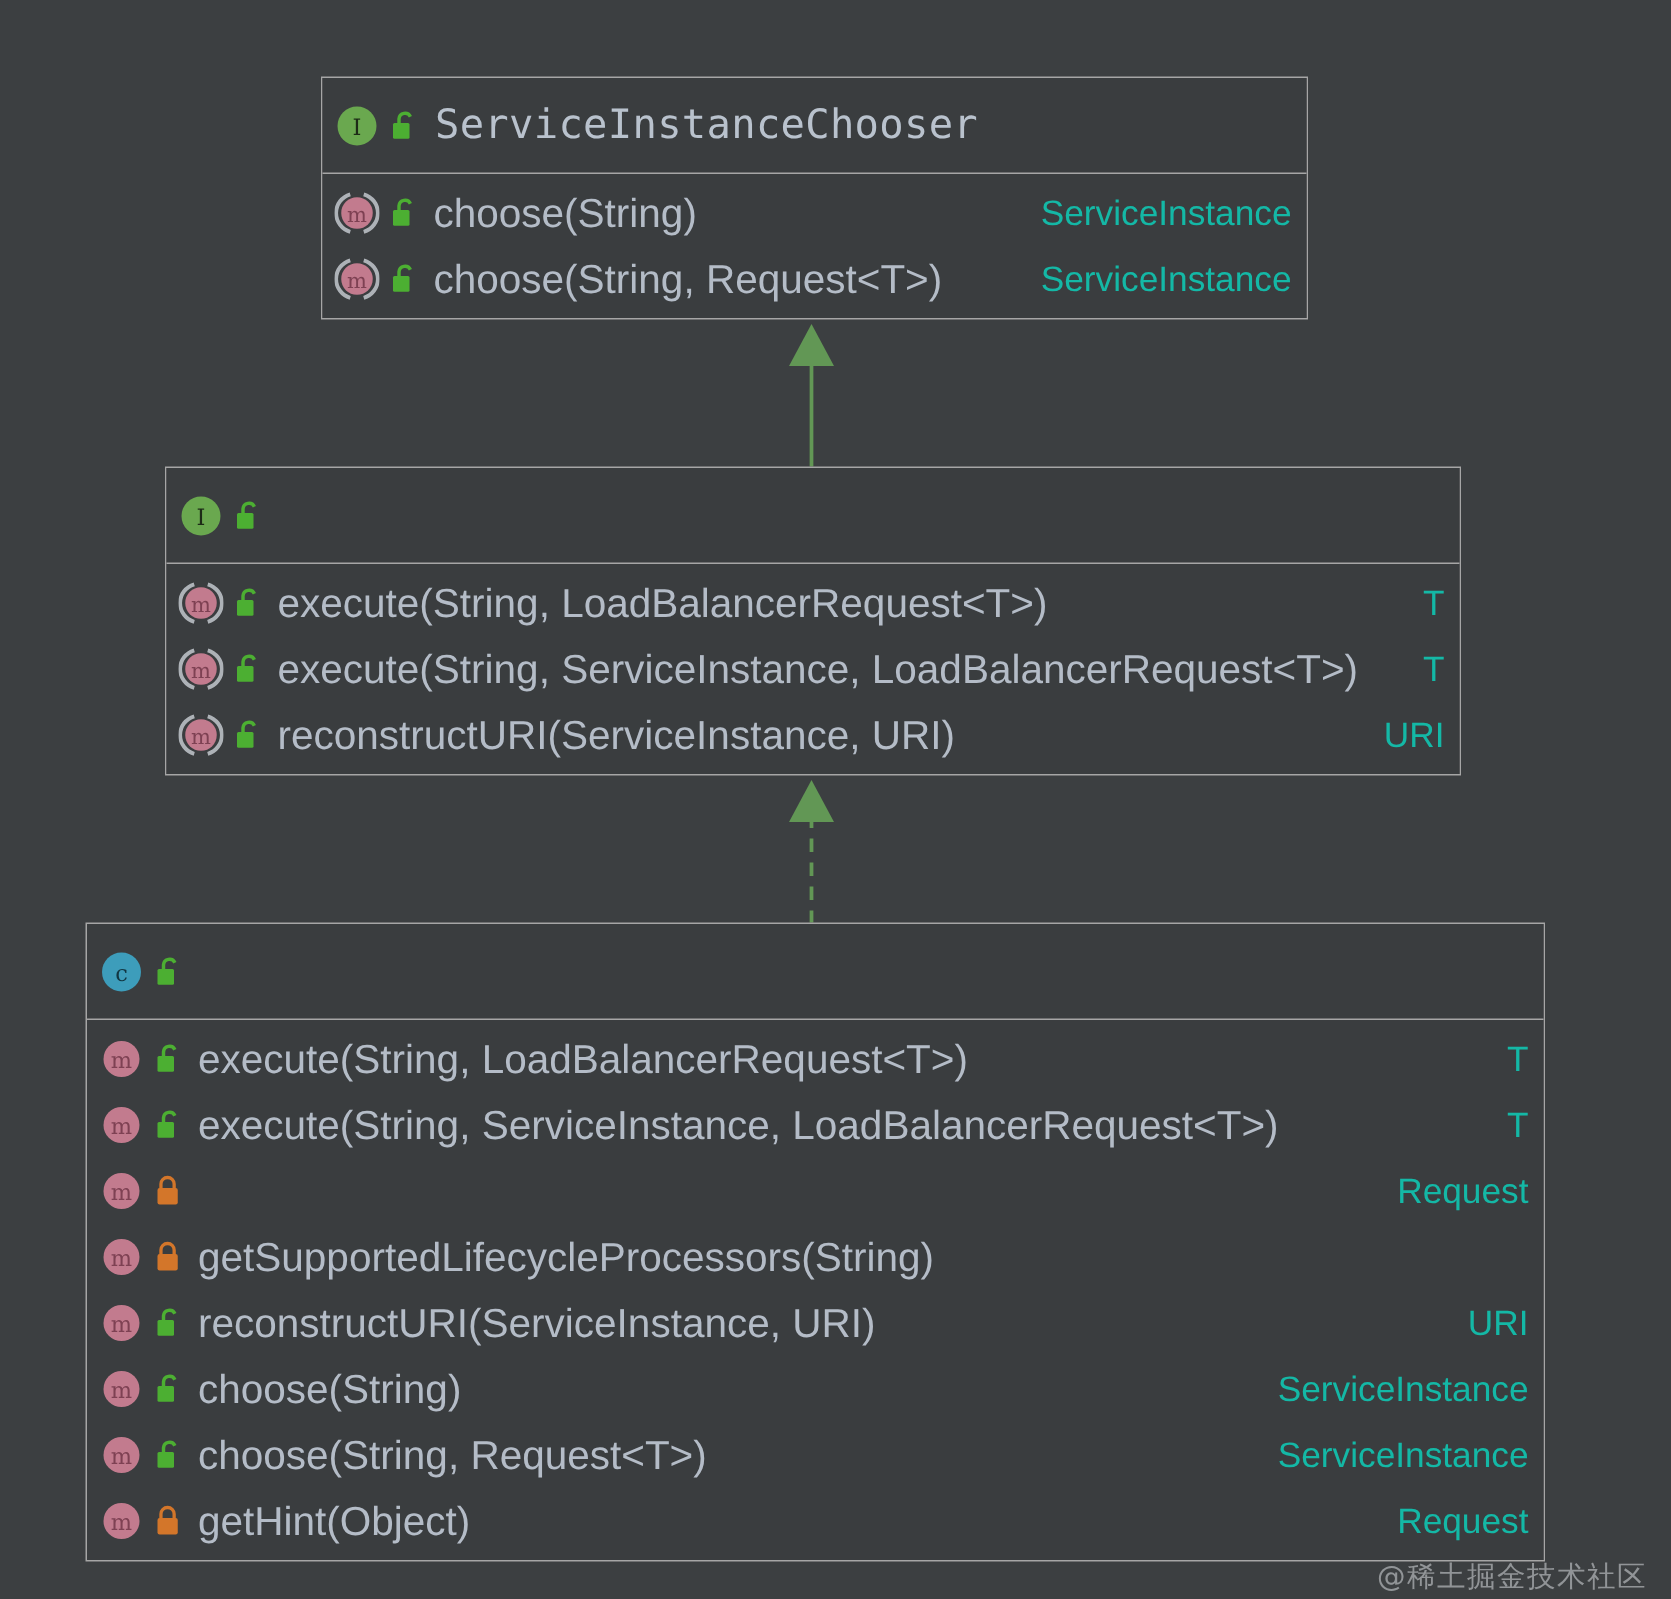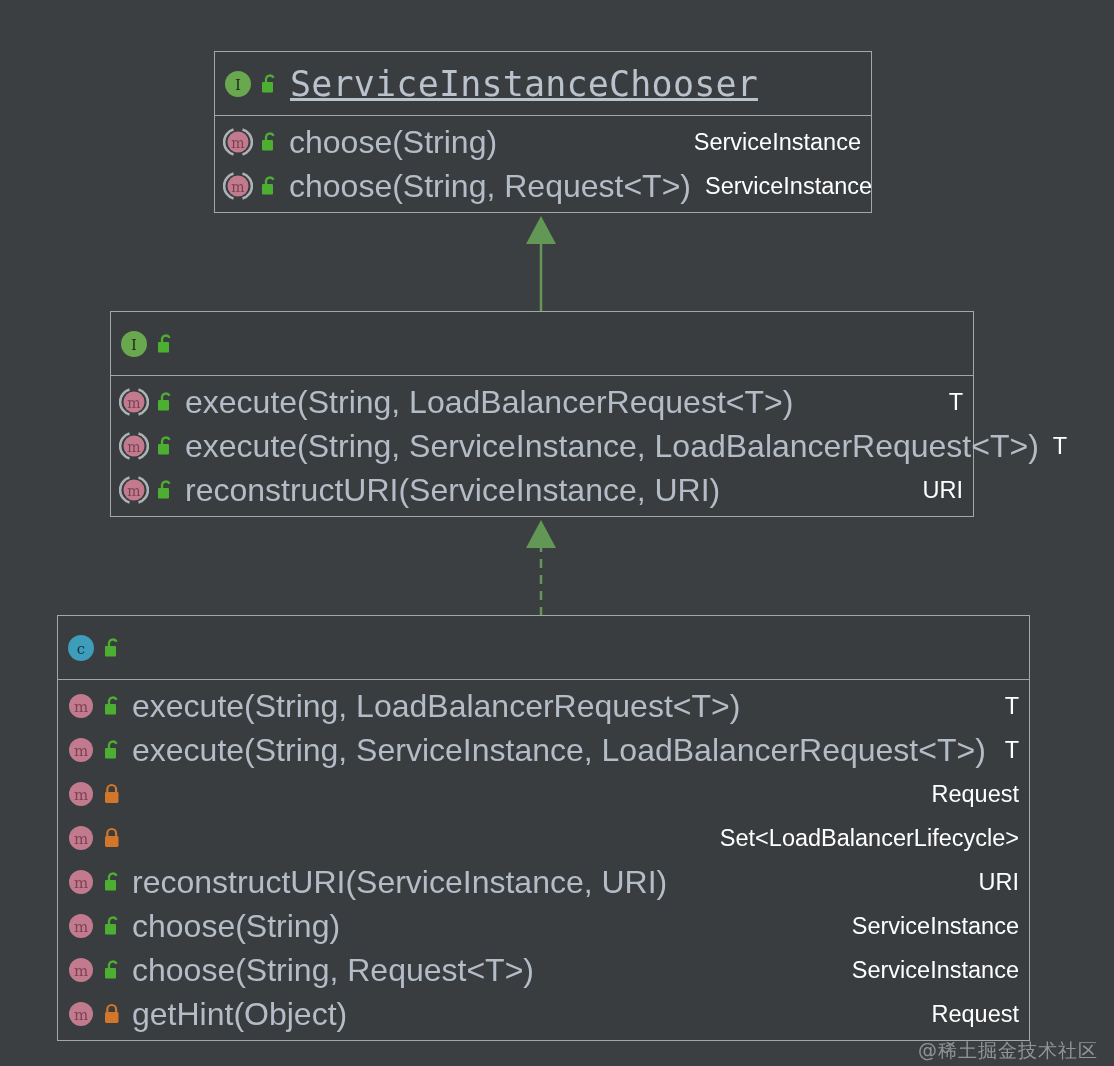--- a/index.html
+++ b/index.html
@@ -36,52 +36,51 @@
     display: flex;
     align-items: center;
     border-bottom: 1px solid #a6a6a6;
     padding: 0 10px 0 8px;
     height: 64px;
     background: #3a3d3f;
   }
 
   .uml-title {
     font-family: "DejaVu Sans Mono", "Liberation Mono", monospace;
-    font-size: 35px;
+    font-size: 27px;
     letter-spacing: 0.2px;
     color: #b9c2cd;
     white-space: nowrap;
     margin-left: 11px;
-    text-decoration: underline;
   }
 
   .uml-members {
     box-sizing: border-box;
     padding: 4px 0 4px 0;
     background: #3a3d3f;
   }
 
   .uml-row {
     display: flex;
     align-items: center;
     padding: 0 10px 0 8px;
     height: 44px;
     white-space: nowrap;
   }
 
   .member-sig {
-    font-size: 32px;
+    font-size: 27px;
     color: #b4bcc7;
     margin-left: 10px;
     white-space: nowrap;
   }
 
   .member-type {
     font-size: 23.5px;
-    color: #ffffff;
+    color: #14b8a6;
     margin-left: auto;
     padding-left: 14px;
     white-space: nowrap;
   }
 
   
   .icon {
     display: inline-flex;
     align-items: center;
     justify-content: center;
@@ -348,21 +347,21 @@
             <circle cx="15" cy="15" r="12" fill="#c27b8e"></circle>
             <text x="15" y="21" text-anchor="middle" font-family="'DejaVu Serif',serif" font-size="15" fill="#7e4153">m</text>
           </svg>
         </span>
         <span class="icon lock-icon">
           <svg width="19" height="22" viewBox="0 0 19 22">
             <path d="M4.3 9.5 V6.4 a4.4 4.4 0 0 1 8.8 0 V9.5" fill="none" stroke="#d3762a" stroke-width="2.2"></path>
             <rect x="2" y="9" width="13.5" height="11" rx="1.4" fill="#d3762a"></rect>
           </svg>
         </span>
-        <span class="member-type">Set&lt;LoadBalancerLifecycle&gt;</span>
+        <span class="member-sig">getSupportedLifecycleProcessors(String)</span>
       </div>
 
       <div class="uml-row">
         <span class="icon kind-icon">
           <svg width="30" height="30" viewBox="0 0 30 30">
             <circle cx="15" cy="15" r="12" fill="#c27b8e"></circle>
             <text x="15" y="21" text-anchor="middle" font-family="'DejaVu Serif',serif" font-size="15" fill="#7e4153">m</text>
           </svg>
         </span>
         <span class="icon lock-icon">

